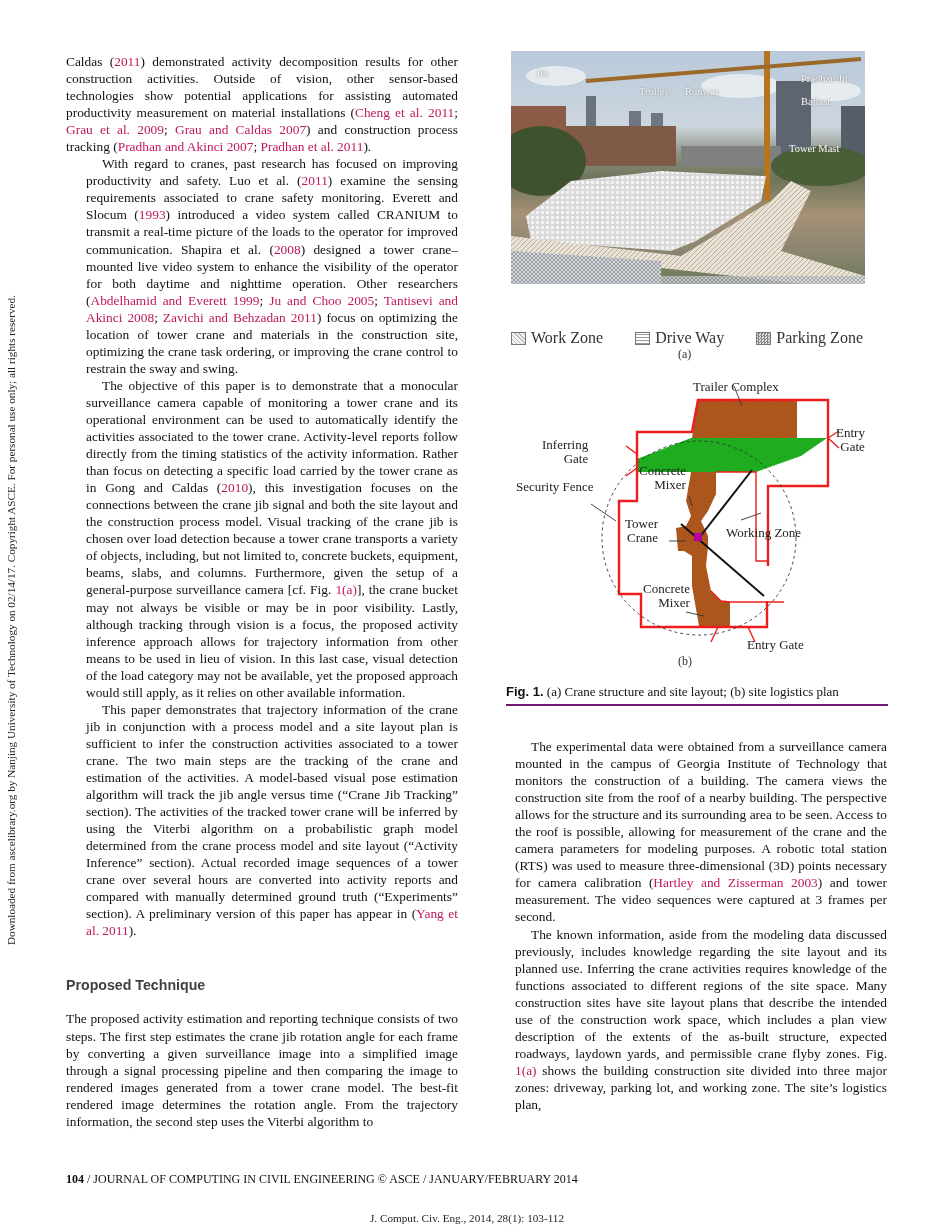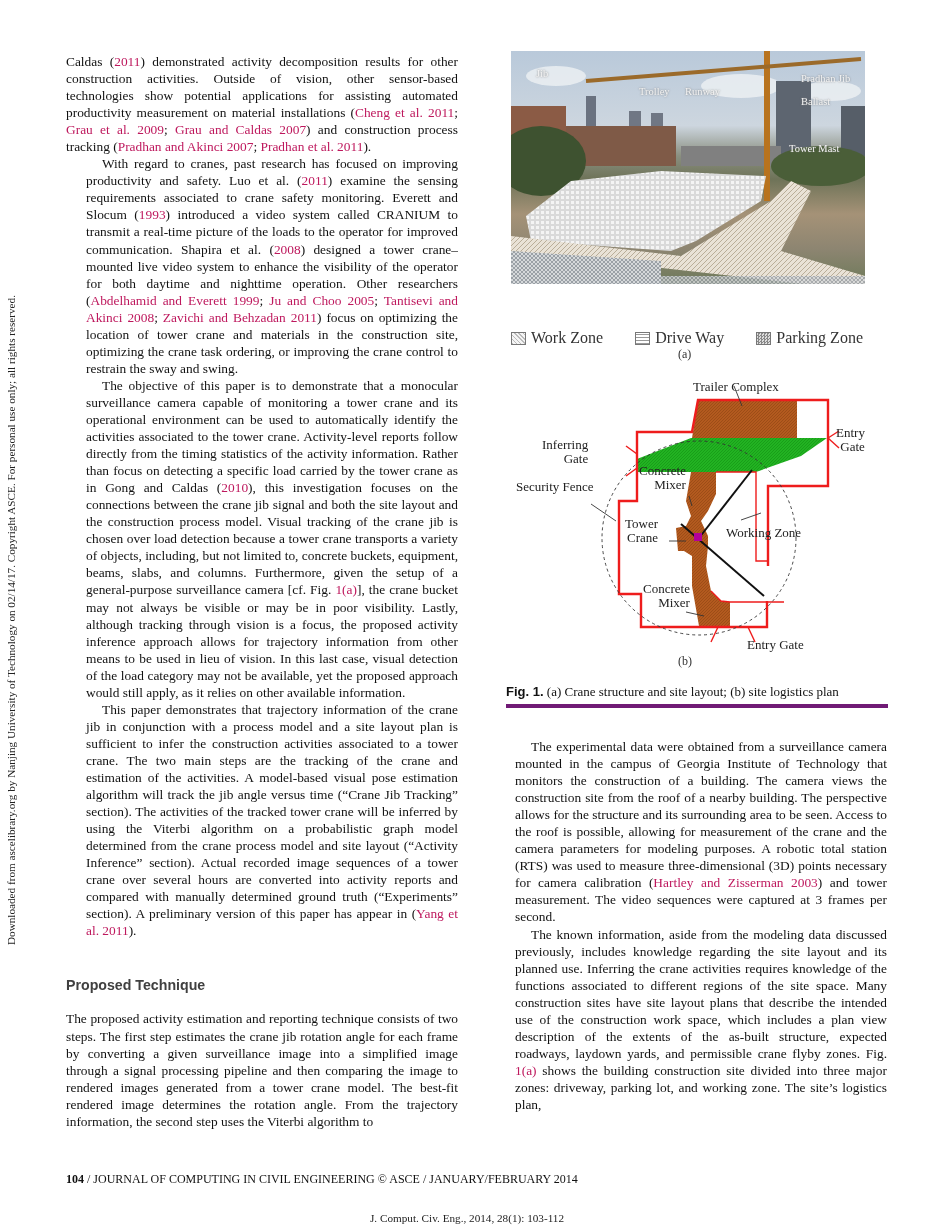--- a/index.html
+++ b/index.html
@@ -25,21 +25,21 @@
   .legend { position:absolute; top:279px; left:5px; width:352px; display:flex; justify-content:space-between;
             font-size:16px; color:#333; }
   .legend .item { display:flex; align-items:center; gap:5px; }
   .legend .sw { width:13px; height:11px; border:1px solid #777; }
   .sub-a, .sub-b { position:absolute; font-size:12px; color:#333; }
   .sub-a { top:297px; left:172px; }
   .sub-b { top:604px; left:172px; }
   .plan { position:absolute; top:326px; left:0; width:382px; height:280px; }
   .plan .lbl { position:absolute; font-size:13px; color:#222; line-height:14px;text-align:right; }
   .caption { position:absolute; top:634px; left:0; width:382px; font-size:13px;
-             border-bottom:4px solid #701a75; padding-bottom:4px; white-space:nowrap; }
+             border-bottom:2px solid #701a75; padding-bottom:4px; white-space:nowrap; }
   .caption b { font-family:"Liberation Sans","DejaVu Sans",sans-serif; }
   .footer { position:absolute; left:66px; top:1172px; font-family:Liberation Serif, serif;
             font-size:12px; color:#111; }
   .footer b { font-weight:bold; }
   .citation { position:absolute; left:370px; top:1212px; font-size:11.2px; color:#222; }
 </style>
 </head>
 <body>
 
 <div class="side-note">

